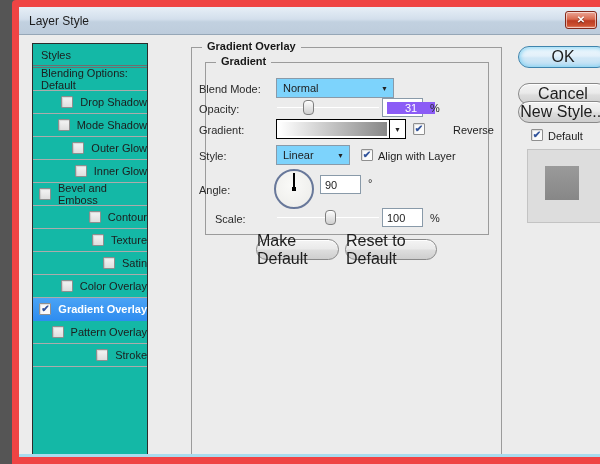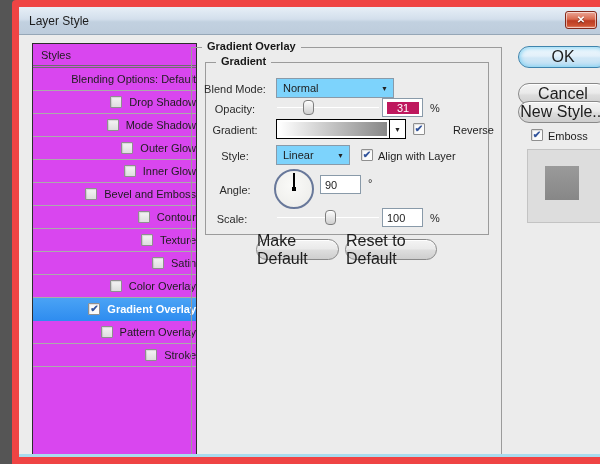--- a/index.html
+++ b/index.html
@@ -31,22 +31,22 @@
     box-shadow:inset 0 0 0 1px rgba(255,255,255,.55);
     color:#fff; font-size:10px; font-weight:bold; text-align:center; line-height:16px;
     text-shadow:0 1px 1px rgba(0,0,0,.5);
     cursor:pointer;
   }
   .content { position:absolute; left:0; top:28px; right:0; bottom:0; background:#ececec; }
   .bottom-edge { position:absolute; left:0; right:0; bottom:0; height:3px; background:#a9dcee; }
 
   
   .sidebar {
-    position:absolute; left:13px; top:8px; width:165px; height:412px;
-    border:1px solid #2c2c2c; background:#d946ef;
+    position:absolute; left:13px; top:8px; width:116px; height:412px;
+    border:1px solid #2c2c2c; background:#14b8a6;
   }
   .sb-header { height:22px; line-height:22px; padding-left:8px; border-bottom:1px solid #6e6e6e; }
   .sb-divider { height:2px; border-bottom:1px solid #6e6e6e; }
   .sb-row {
     height:23px; display:flex; align-items:center; gap:7px;
     padding-left:6px; border-bottom:1px solid #ababab; cursor:pointer;justify-content:flex-end;
   }
   .sb-row.plain { padding-left:8px; }
   .sb-row.indent { padding-left:22px; }
   .sb-row.selected {
@@ -65,32 +65,32 @@
   .cb.checked { background:#fbfbfb; font-weight:bold; }
 
   
   .group { position:absolute; border:1px solid #9b9b9b; }
   .legend {
     position:absolute; background:#ececec; padding:0 5px;
     font-weight:bold; color:#171717; z-index:2;
   }
 
   
-  .lbl { position:absolute; width:72px; text-align:center; color:#2a2a2a; }
+  .lbl { position:absolute; width:72px; text-align:left; color:#2a2a2a; }
   .unit { position:absolute; color:#2a2a2a; }
   .combo {
     position:absolute; background:#7dd3fc; border:1px solid #899aa9;
     display:flex; align-items:center; padding-left:6px; cursor:pointer;
   }
   .combo .arrow { position:absolute; right:5px; top:50%; transform:translateY(-50%); font-size:7px; color:#222; }
   .numbox {
     position:absolute; background:#fff; border:1px solid #899aa9;
     display:flex; align-items:center; padding-left:4px; cursor:text;
   }
-  .numbox .sel { background:#be185d; color:#fff; padding:0 10px;text-align:center; }
+  .numbox .sel { background:#8b5cf6; color:#fff; padding:0 18px;text-align:center; }
   .slider { position:absolute; height:18px; }
   .slider .track { position:absolute; left:0; right:0; top:8px; height:1px; background:#8f8f8f; border-bottom:1px solid #fff; }
   .slider .thumb {
     position:absolute; top:1px; width:11px; height:15px;
     background:linear-gradient(to bottom,#fdfdfd,#cfcfcf);
     border:1px solid #7e7e7e; border-radius:4px;
     box-shadow:inset 0 1px 0 #fff; cursor:pointer;
   }
   .grad-wrap {
     position:absolute; border:1px solid #000; background:#fff;
@@ -245,39 +245,39 @@
     <span class="lbl" style="left:180px; top:149px;">Angle:</span>
     <div class="dial" style="left:255px; top:134px;">
       <div class="needle"></div>
       <div class="dot"></div>
     </div>
     <div class="numbox" style="left:301px; top:140px; width:41px; height:19px;">
       <span>90</span>
     </div>
     <span class="unit" style="left:349px; top:142px;">°</span>
 
-    <span class="lbl" style="left:177px; top:178px;">Scale:</span>
+    <span class="lbl" style="left:196px; top:178px;">Scale:</span>
     <div class="slider" style="left:258px; top:174px; width:102px;">
       <div class="track"></div>
       <div class="thumb" style="left:48px;"></div>
     </div>
     <div class="numbox" style="left:363px; top:173px; width:41px; height:19px;">
       <span>100</span>
     </div>
     <span class="unit" style="left:411px; top:177px;">%</span>
 
     <div class="btn" style="left:237px; top:204px; width:83px; height:21px;">Make Default</div>
     <div class="btn" style="left:326px; top:204px; width:92px; height:21px;">Reset to Default</div>
 
     <div class="btn default" style="left:499px; top:11px; width:90px; height:22px;">OK</div>
     <div class="btn" style="left:499px; top:48px; width:90px; height:22px;">Cancel</div>
     <div class="btn" style="left:499px; top:66px; width:90px; height:22px;">New Style...</div>
 
     <span class="cb checked" style="position:absolute; left:512px; top:94px;">✔</span>
-    <span class="check-label" style="left:529px; top:95px;">Emboss</span>
+    <span class="check-label" style="left:529px; top:95px;">Default</span>
 
     <div class="preview-swatch">
       <div class="preview-inner"></div>
     </div>
 
   </div>
   <div class="bottom-edge"></div>
 </div>
 
 </body></html>

